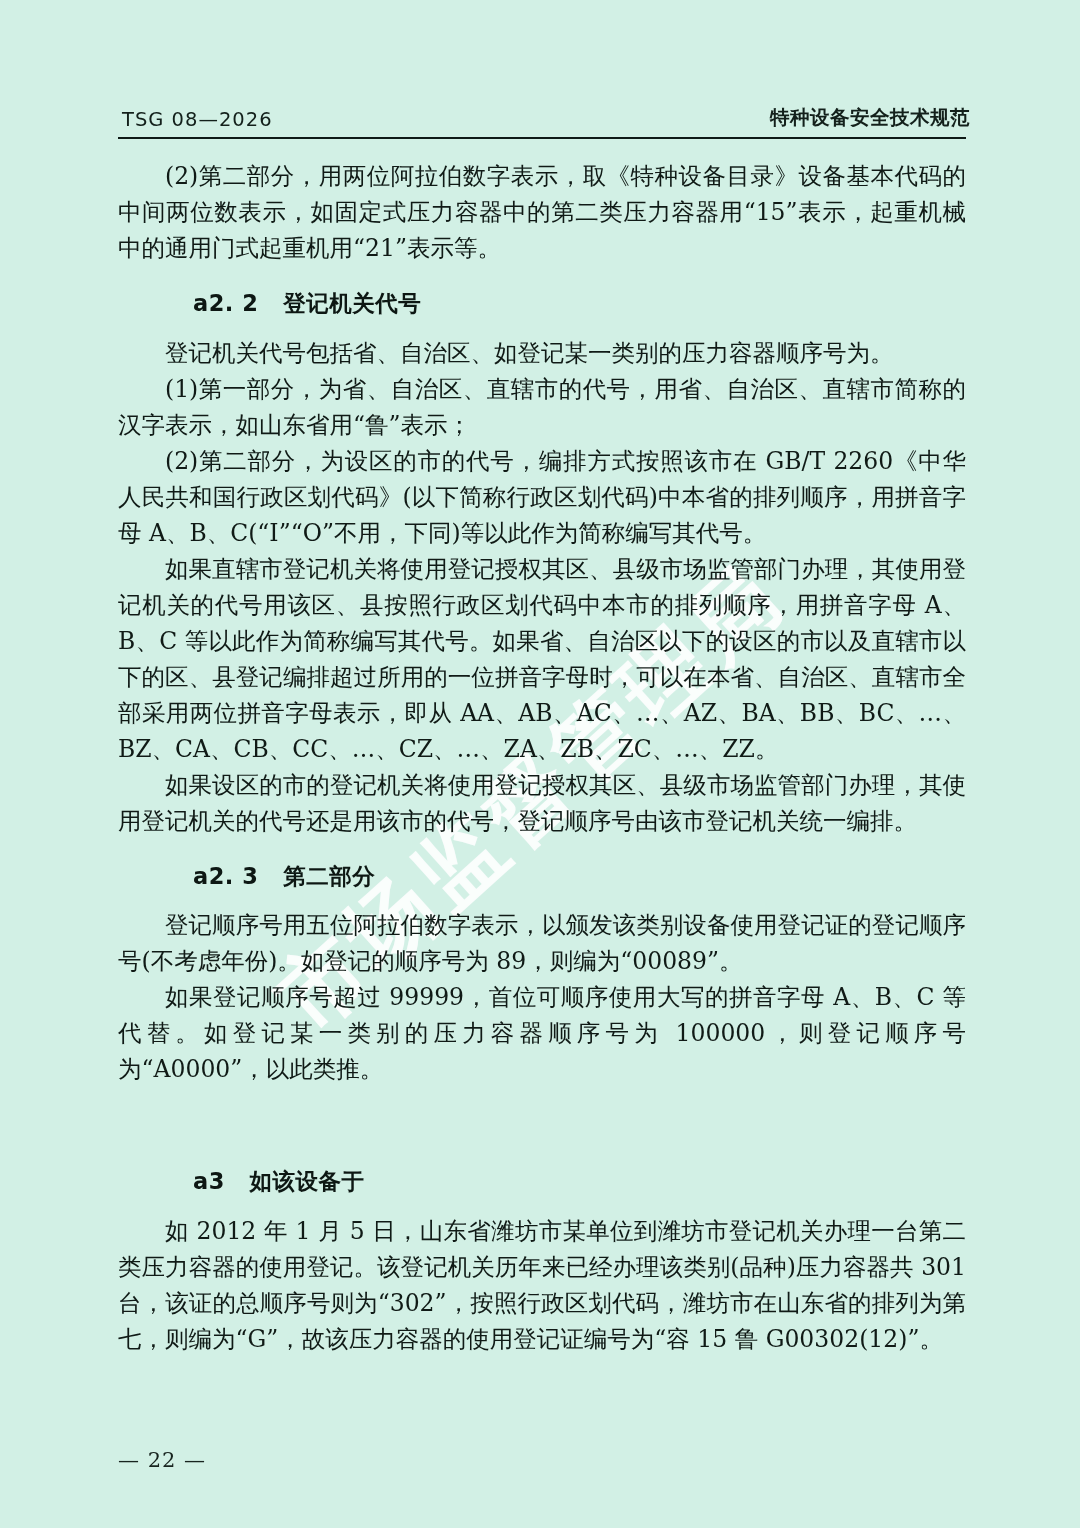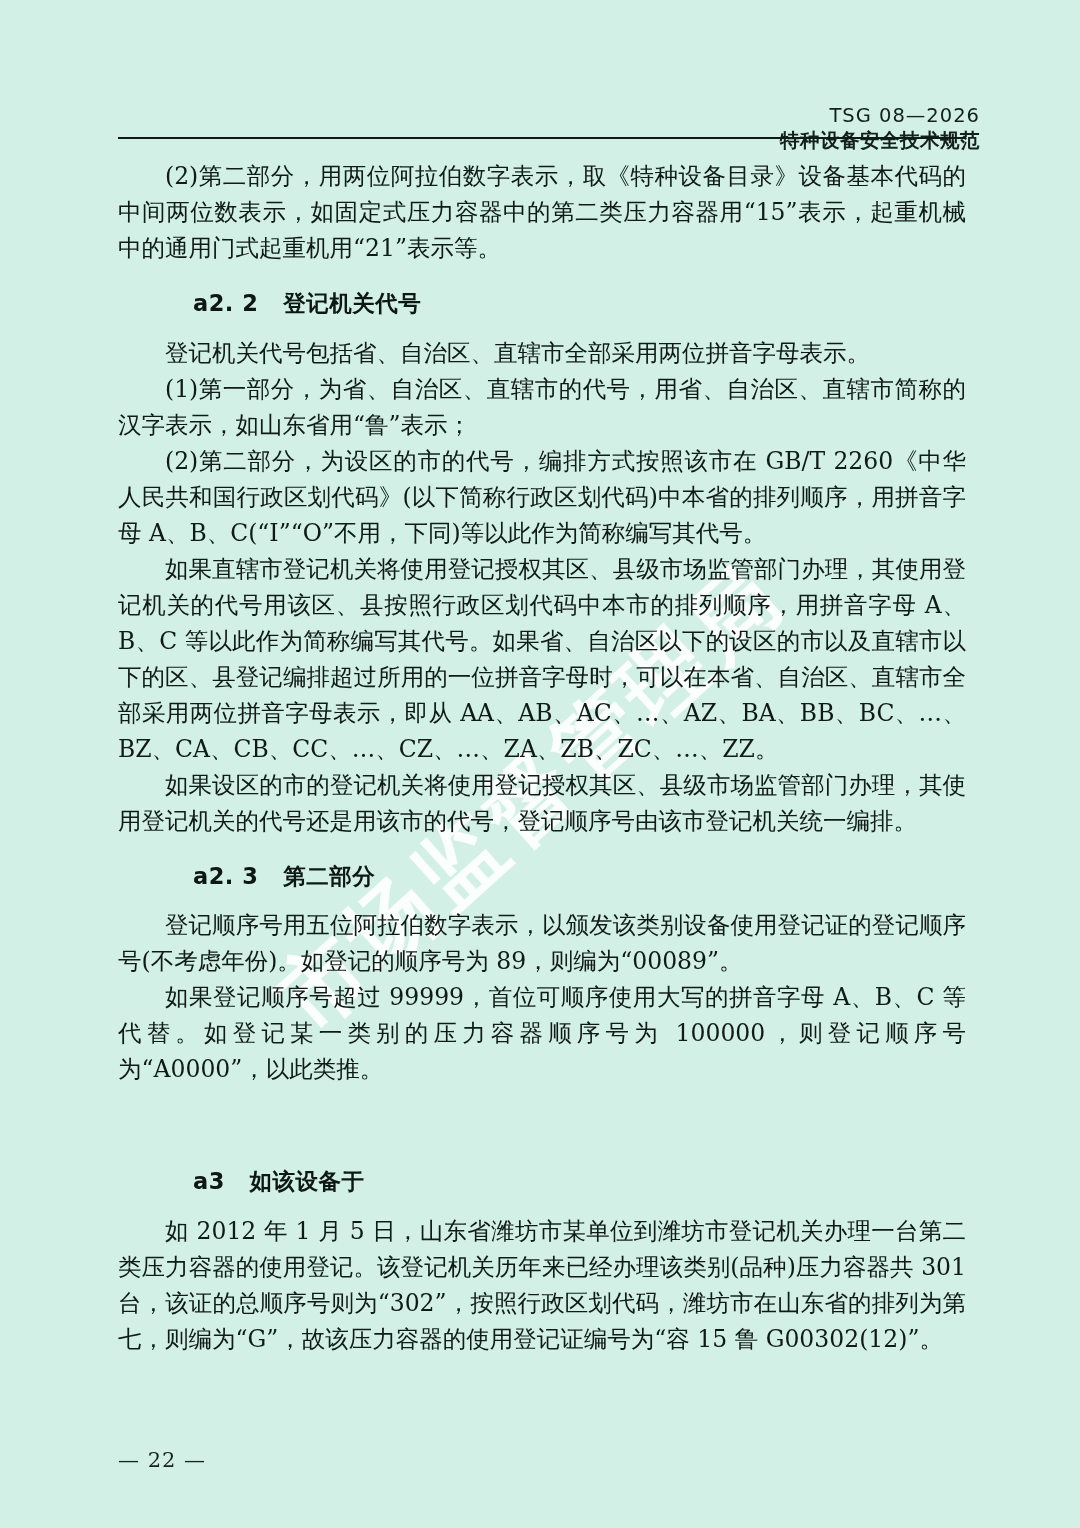--- a/index.html
+++ b/index.html
@@ -51,29 +51,28 @@
 
   
   .content {
     position: absolute;
     inset: 0;
     z-index: 2;
   }
 
   .running-head {
     position: absolute;
-    left: 132px;
+    left: 122px;
     top: 104px;
     width: 848px;
     display: flex;
     justify-content: space-between;
     align-items: flex-end;
     font-size: 20px;
     color: #13201b;
-    flex-direction: column;
   }
   .rh-left {
     font-family: "DejaVu Sans", "Liberation Sans", sans-serif;
     font-size: 19.5px;
     letter-spacing: 1px;
   }
   .rh-right {
     font-family: "DejaVu Sans", "Liberation Sans", sans-serif;
     font-weight: 700;
     font-size: 19.5px;
@@ -157,21 +156,21 @@
       <p class="para">(2)第二部分，用两位阿拉伯数字表示，取《特种设备目录》设备基本代码的中间两位数表示，如固定式压力容器中的第二类压力容器用“15”表示，起重机械中的通用门式起重机用“21”表示等。</p>
 
       <div class="gap-md"></div>
 
       <h3 class="sec">
         <span class="num">a2. 2</span><span>登记机关代号</span>
       </h3>
 
       <div class="gap-sm"></div>
 
-      <p class="para">登记机关代号包括省、自治区、直辖市全部采用两位拼音字母表示。</p>
+      <p class="para">登记机关代号包括省、自治区、如登记某一类别的压力容器顺序号为。</p>
       <p class="para">(1)第一部分，为省、自治区、直辖市的代号，用省、自治区、直辖市简称的汉字表示，如山东省用“鲁”表示；</p>
       <p class="para">(2)第二部分，为设区的市的代号，编排方式按照该市在 GB/T 2260《中华人民共和国行政区划代码》(以下简称行政区划代码)中本省的排列顺序，用拼音字母 A、B、C(“I”“O”不用，下同)等以此作为简称编写其代号。</p>
       <p class="para">如果直辖市登记机关将使用登记授权其区、县级市场监管部门办理，其使用登记机关的代号用该区、县按照行政区划代码中本市的排列顺序，用拼音字母 A、B、C 等以此作为简称编写其代号。如果省、自治区以下的设区的市以及直辖市以下的区、县登记编排超过所用的一位拼音字母时，可以在本省、自治区、直辖市全部采用两位拼音字母表示，即从 AA、AB、AC、…、AZ、BA、BB、BC、…、BZ、CA、CB、CC、…、CZ、…、ZA、ZB、ZC、…、ZZ。</p>
       <p class="para">如果设区的市的登记机关将使用登记授权其区、县级市场监管部门办理，其使用登记机关的代号还是用该市的代号，登记顺序号由该市登记机关统一编排。</p>
 
       <div class="gap-md"></div>
 
       <h3 class="sec">
         <span class="num">a2. 3</span><span>第二部分</span>
       </h3>

